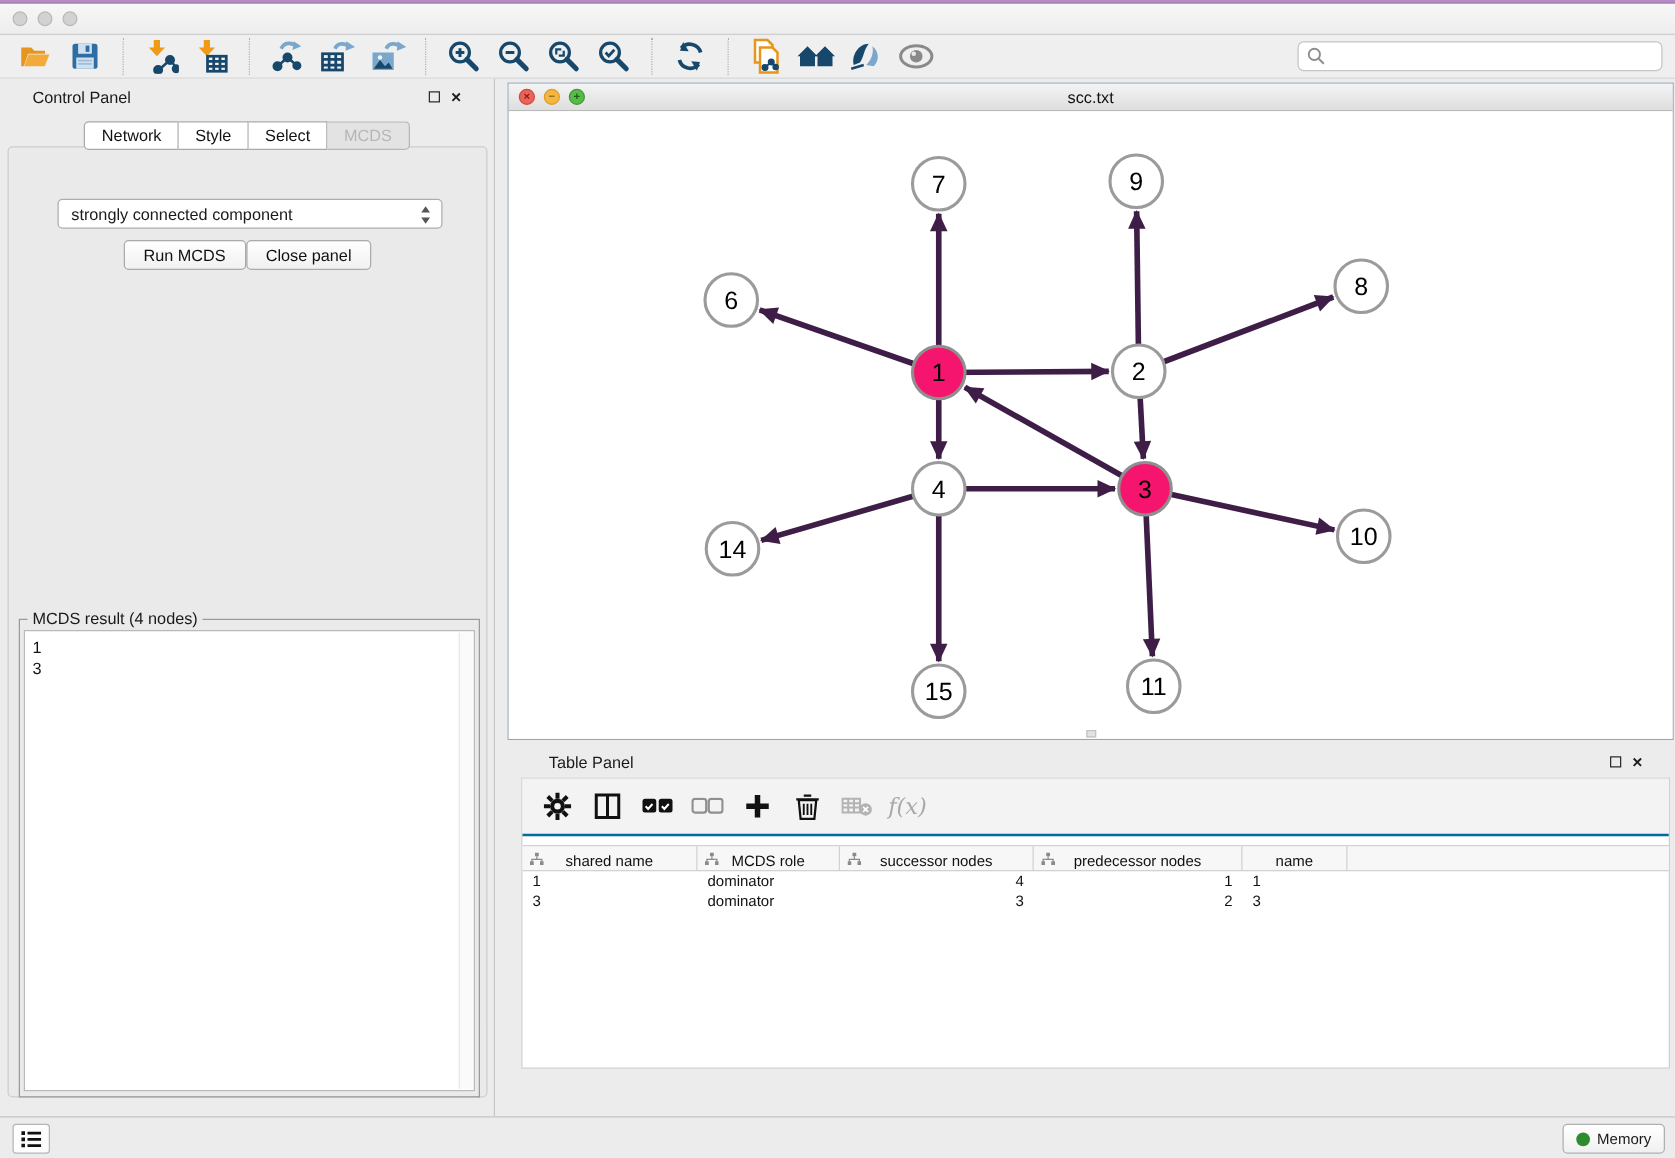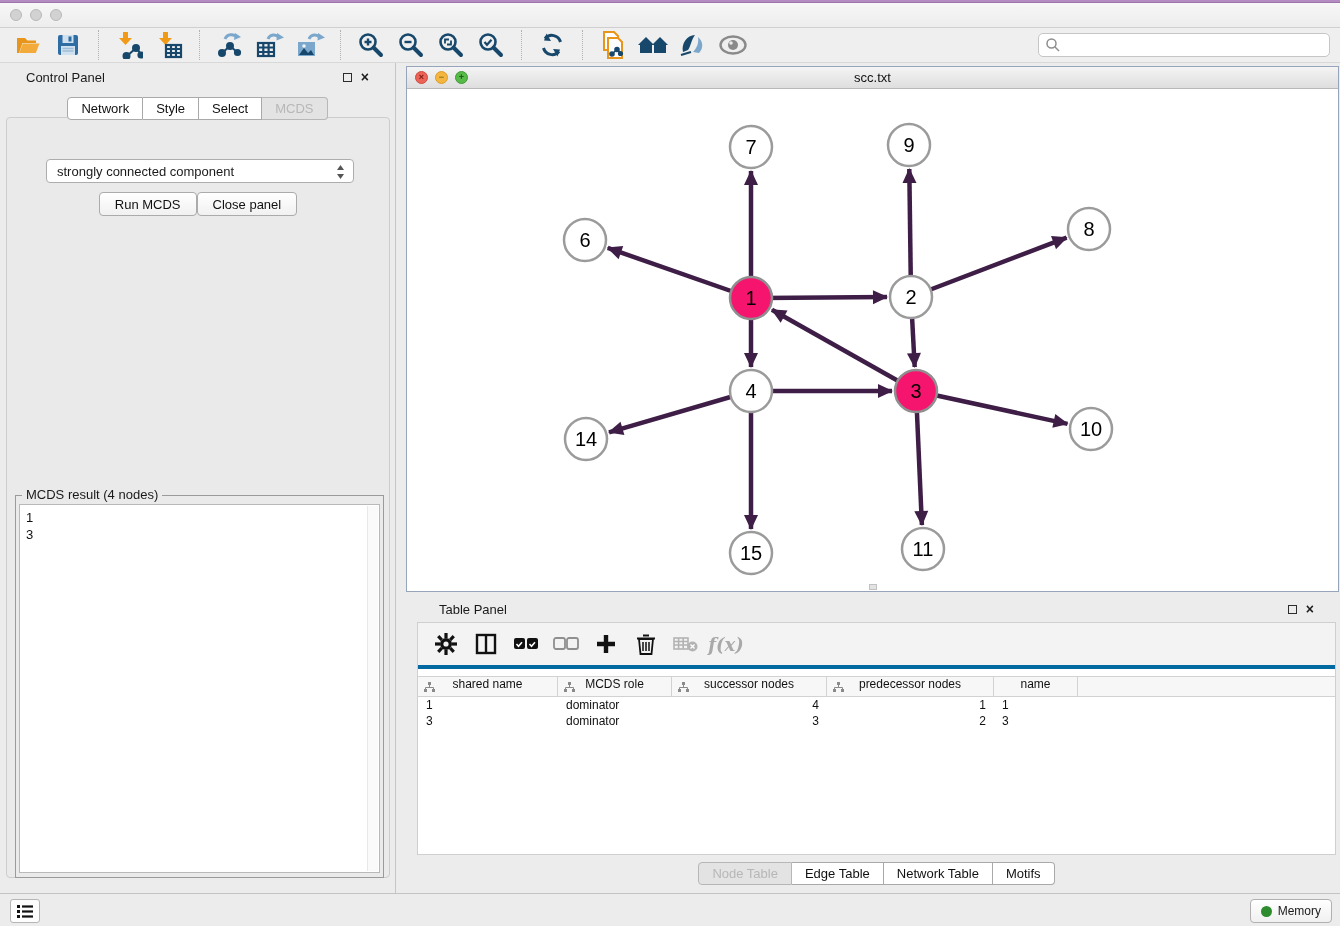--- a/index.html
+++ b/index.html
@@ -58,25 +58,25 @@
   .tl { width:13px; height:13px; border-radius:50%; margin-right:7px; display:flex; align-items:center; justify-content:center; font-size:9px; font-weight:bold; line-height:1; }
   .tl-close { background:#ec6357; border:1px solid #ce4a40; color:#7e1710; }
   .tl-min { background:#f5b63f; border:1px solid #d99e2b; color:#8a6d1d; }
   .tl-max { background:#57ba49; border:1px solid #3f9a34; color:#1d5e18; }
   .net-canvas { position:relative; width:931px; height:502px; background:#fff; }
   .net-grip { position:absolute; left:462px; bottom:1px; width:8px; height:6px; background:#e3e3e3; border:1px solid #c2c2c2; }
 
   
   .table-panel { position:absolute; left:413px; top:595px; width:927px; height:298px; background:#ececec; }
   .tp-inner { position:absolute; left:4px; top:27px; width:919px; height:233px; background:#fff; border:1px solid #cfcfcf; }
-  .tp-toolbar { height:46px; background:#f3f3f3; border-bottom:4px solid #0369a1; display:flex; align-items:center; padding-left:10px; gap:4px;font-weight:bold; }
+  .tp-toolbar { height:46px; background:#f3f3f3; border-bottom:2px solid #0369a1; display:flex; align-items:center; padding-left:10px; gap:4px; }
   .tp-btn { width:36px; height:34px; display:flex; align-items:center; justify-content:center; }
   .fx-label { font-family:"DejaVu Serif", serif; font-style:italic; font-size:18px; color:#a9a9a9; }
   .tbl-header { display:flex; margin-top:7px; border-top:1px solid #d2d2d2; border-bottom:1px solid #d2d2d2; background:#f7f7f7; height:21px; }
-  .th { position:relative; border-right:1px solid #d2d2d2; display:flex; align-items:flex-start; justify-content:center; font-size:12px; color:#111; }
+  .th { position:relative; border-right:1px solid #d2d2d2; display:flex; align-items:flex-end; justify-content:center; font-size:12px; color:#111; }
   .th .tree-ic { position:absolute; left:6px; top:5px; }
   .tbl-row { display:flex; height:16px; align-items:center; }
   .td { font-size:12px; padding:0 8px; color:#111; overflow:hidden; white-space:nowrap; }
 
   .tp-tabs { position:absolute; left:0; bottom:8px; width:100%; display:flex; justify-content:center; }
 
   
   .statusbar { position:absolute; left:0; top:893px; width:1340px; height:33px; background:#ececec; border-top:1px solid #c3c3c3; }
   .sb-left-btn { position:absolute; left:10px; top:5px; width:30px; height:24px; background:#fdfdfd; border:1px solid #b5b5b5; border-radius:3px; display:flex; align-items:center; justify-content:center; }
   .memory-btn { position:absolute; right:8px; top:5px; height:24px; padding:0 10px; background:linear-gradient(#ffffff,#f0f0f0); border:1px solid #b0b0b0; border-radius:4px; display:flex; align-items:center; gap:6px; font-size:12px; }
@@ -508,26 +508,20 @@
         </div>
         <div class="tbl-row">
           <div class="td" style="width: 140px; text-align: left;">3</div>
           <div class="td" style="width: 114px; text-align: left;">dominator</div>
           <div class="td" style="width: 155px; text-align: right;">3</div>
           <div class="td" style="width: 167px; text-align: right;">2</div>
           <div class="td" style="width: 84px; text-align: left;">3</div>
         </div>
       </div>
   </div>
-  <div class="tp-tabs" id="tp-tabs">
-      <div class="tab selected">Node Table</div>
-      <div class="tab">Edge Table</div>
-      <div class="tab">Network Table</div>
-      <div class="tab">Motifs</div>
-    </div>
 </div>
 
 <div class="statusbar">
   <div class="sb-left-btn">
     <svg width="16" height="14" viewBox="0 0 16 14">
       <g fill="#111">
           <rect x="0" y="1" width="3" height="3"></rect>
           <rect x="0" y="6" width="3" height="3"></rect>
           <rect x="0" y="11" width="3" height="3"></rect>
       <rect x="5" y="1.4" width="11" height="2.2"></rect>

